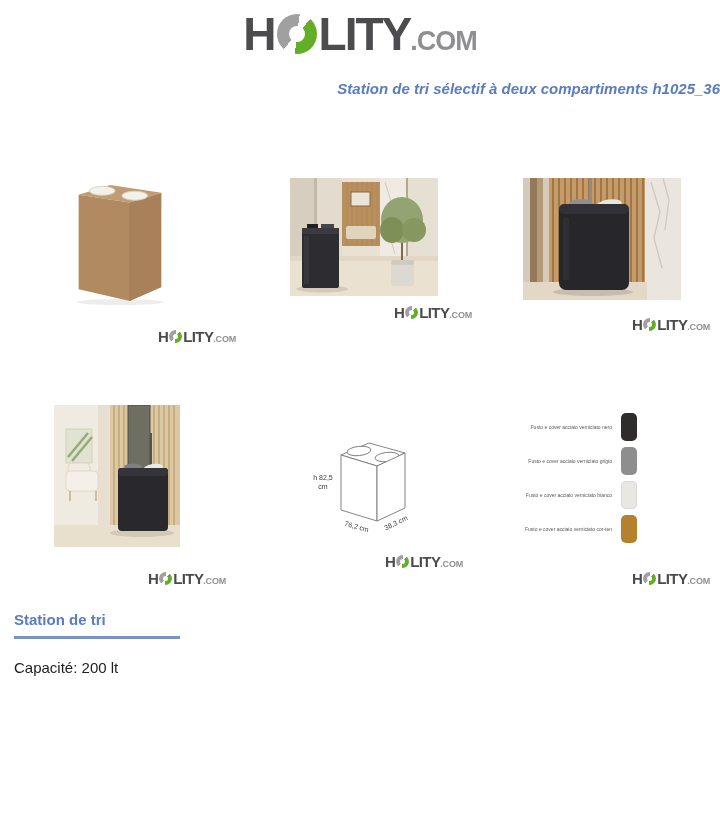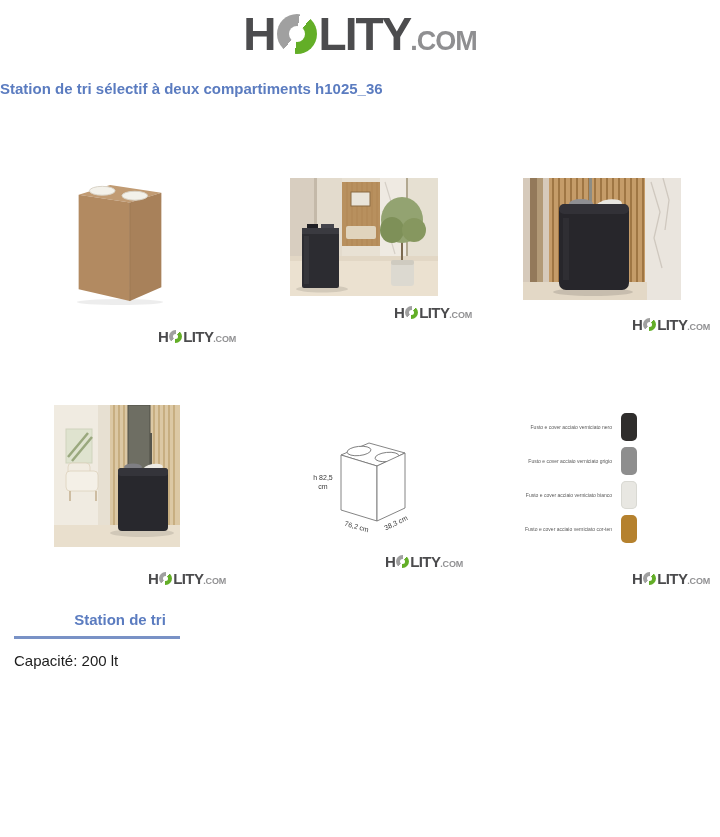--- a/index.html
+++ b/index.html
@@ -15,22 +15,22 @@
           display:flex; justify-content:center; align-items:center; }
   .logo-txt { font-size:46px; font-weight:800; color:#4c4c4e; letter-spacing:-2px; line-height:1; }
   .logo-o { width:40px; height:40px; border-radius:50%; margin:0 2px;
             display:flex; align-items:center; justify-content:center;
             background:conic-gradient(#a0a0a0 0 8deg, #ffffff 8deg 42deg,
                        #63ae27 42deg 186deg, #ffffff 186deg 222deg, #a0a0a0 222deg 360deg); }
   .logo-o-hole { width:16px; height:16px; border-radius:50%; background:#fff; }
   .logo-tld { font-size:27px; font-weight:700; color:#8f8f91; letter-spacing:-1px; margin-top:14px; }
 
   
-  .page-title { position:absolute; top:80px; left:0; right:0; text-align:left;
-                font-size:15px; font-weight:700; color:#5b7cc0; }
+  .page-title { position:absolute; top:80px; left:0; right:0; text-align:right;
+                font-size:15px; font-weight:700; color:#5b7cc0;font-style:italic; }
 
   
   .tile { position:absolute; }
 
   
   .wm { position:absolute; display:flex; align-items:center; }
   .wm-txt { font-size:15px; font-weight:800; color:#4b4b4d; letter-spacing:-0.6px; line-height:1; }
   .wm-o { width:13px; height:13px; border-radius:50%; margin:0 1px;
           display:flex; align-items:center; justify-content:center;
           background:conic-gradient(#a0a0a0 0 8deg, #ffffff 8deg 42deg,
@@ -39,23 +39,23 @@
   .wm-tld { font-size:9px; font-weight:700; color:#909092; margin-top:4px; letter-spacing:-0.2px; }
 
   
   .finish-row { display:flex; align-items:center; height:34px; }
   .finish-label { width:92px; text-align:right; font-size:5px; color:#5a5a5a;
                   white-space:nowrap; margin-right:9px; overflow:visible; }
   .finish-swatch { width:16px; height:28px; border-radius:5px; flex:0 0 auto; }
 
   
   .details { position:absolute; left:14px; top:610px; width:212px; }
-  .details-title { font-size:15px; font-weight:700; color:#5b7cc0; line-height:19px;text-align:center; }
+  .details-title { font-size:15px; font-weight:700; color:#5b7cc0; line-height:19px; }
   .details-rule { width:166px; height:3px; background:#7992c6; margin-top:7px; }
-  .details-capacity { font-size:15px; color:#1d1d1d; margin-top:13px; }
+  .details-capacity { font-size:15px; color:#1d1d1d; margin-top:20px; }
 
   svg { display:block; }
 </style>
 </head>
 <body>
 
 <div class="page">
 
   <div class="logo">
     <span class="logo-txt">H</span>

